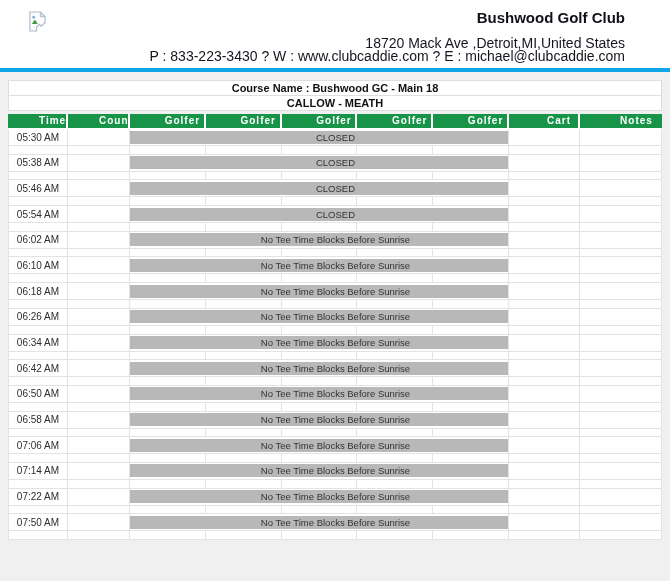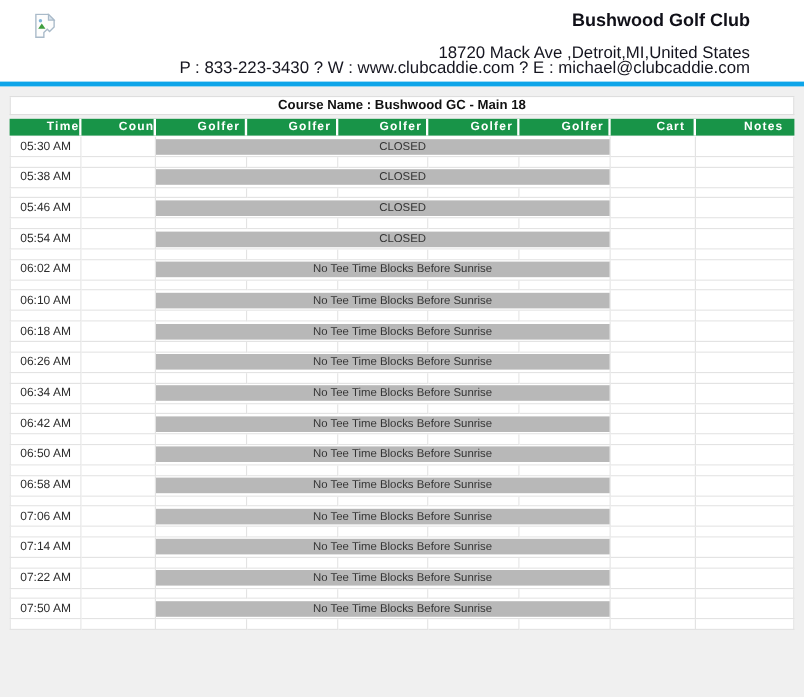--- a/index.html
+++ b/index.html
@@ -132,20 +132,21 @@
     <div class="club-name">Bushwood Golf Club</div>
     <div class="club-line">18720 Mack Ave ,Detroit,MI,United States</div>
     <div class="club-line">P : 833-223-3430 ? W : www.clubcaddie.com ? E : michael@clubcaddie.com</div>
   </div>
 </div>
 
 <div class="content">
   <div class="sheet">
     <div class="info-table">
       <div class="info-row">Course Name : Bushwood GC - Main 18</div>
+      <div class="info-row">CALLOW - MEATH</div>
     </div>
 
     <div class="grid9 thead">
         <div class="hcell">Time</div>
         <div class="hcell">Count</div>
         <div class="hcell">Golfer</div>
         <div class="hcell">Golfer</div>
         <div class="hcell">Golfer</div>
         <div class="hcell">Golfer</div>
         <div class="hcell">Golfer</div>

